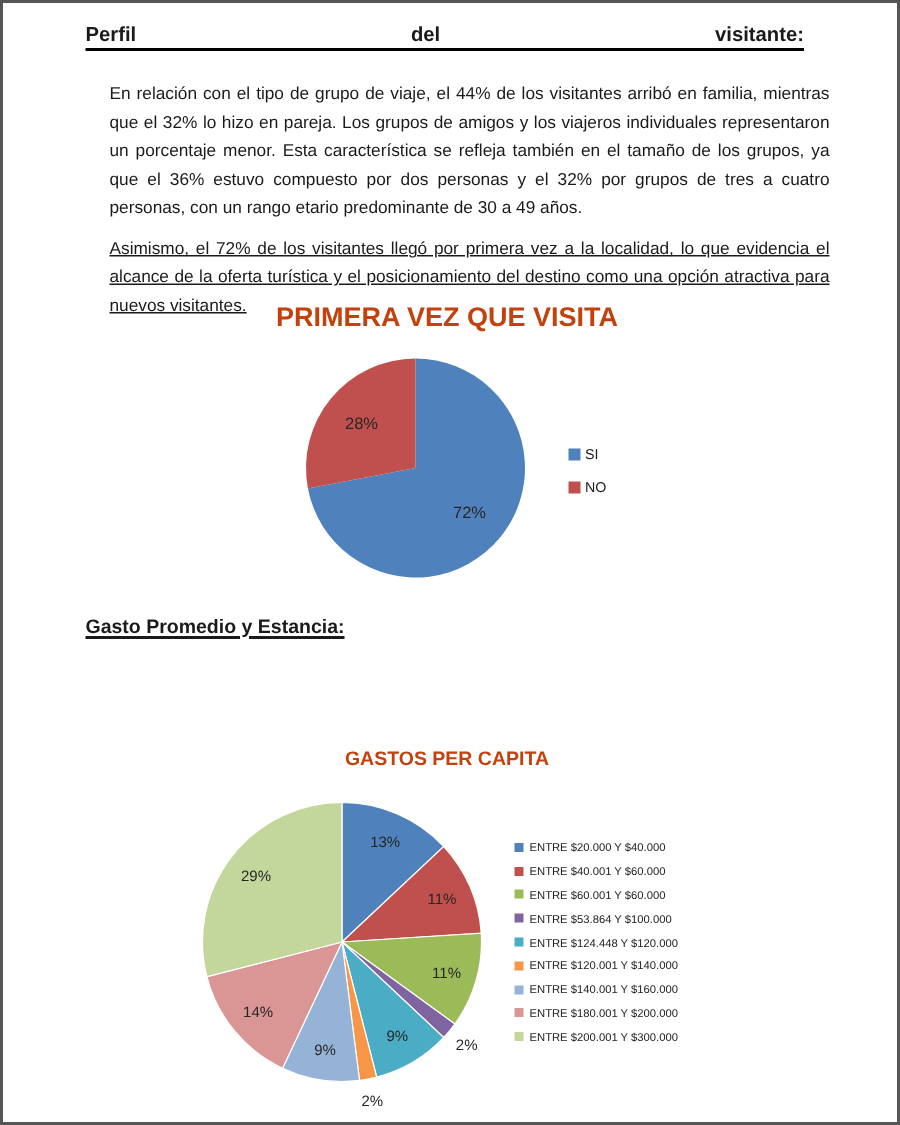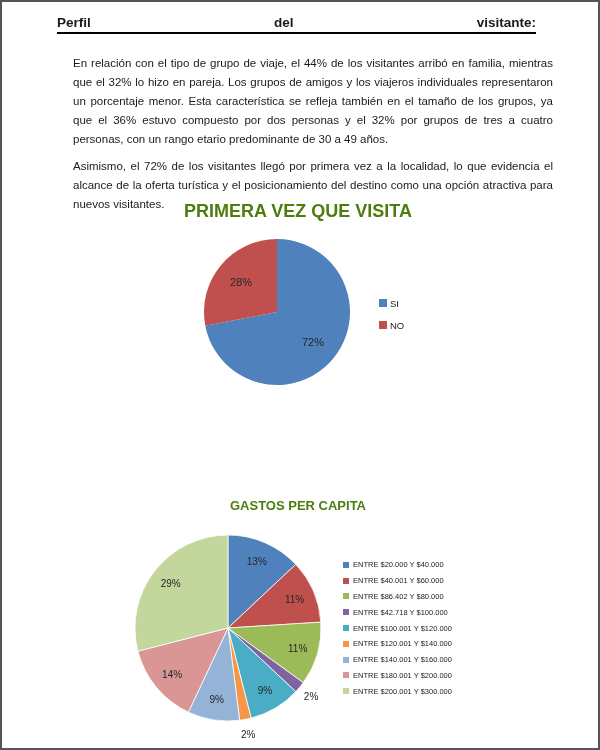--- a/index.html
+++ b/index.html
@@ -20,32 +20,32 @@
     border-bottom:2px solid #000;
     padding-bottom:2px;
   }
   .para{
     position:absolute;left:55px;width:480px;
     font-size:11.5px;line-height:19px;
     text-align:justify;
     margin:16px;
   }
   #p1{top:36px;}
-  #p2{top:139px;}
+  #p2{top:139px;text-decoration:underline;}
   #p3{top:432px;}
   .section-heading{
     position:absolute;left:55px;top:408px;
     font-size:13px;font-weight:bold;
     text-decoration:underline;
     text-decoration-thickness:1.5px;
     text-underline-offset:2px;
   }
   .chart-title{
     position:absolute;left:0;width:592px;
-    text-align:center;font-weight:bold;color:#4d7c0f;
+    text-align:center;font-weight:bold;color:#c2410c;
   }
   #chart1-title{top:199px;font-size:18px;}
   #chart2-title{top:496px;font-size:13px;}
   .chart-layer{position:absolute;left:0;top:0;}
   .legend{position:absolute;text-align:center;}
   #legend1{left:377px;top:290px;}
   #legend2{left:341px;top:555px;}
   .lg-row{display:flex;align-items:center;}
   #legend1 .lg-row{height:22px;}
   #legend2 .lg-row{height:15.8px;}
@@ -106,44 +106,45 @@
       <div class="lg-row">
         <span class="lg-sw" style="background: rgb(79, 129, 189);"></span>
         <span class="lg-tx">SI</span>
       </div>
       <div class="lg-row">
         <span class="lg-sw" style="background: rgb(192, 80, 77);"></span>
         <span class="lg-tx">NO</span>
       </div>
     </div>
 
+  <div class="section-heading">Gasto Promedio y Estancia:</div>
 
 
   <div class="chart-title" id="chart2-title">GASTOS PER CAPITA</div>
 
   <div class="legend" id="legend2">
       <div class="lg-row">
         <span class="lg-sw" style="background: rgb(79, 129, 189);"></span>
         <span class="lg-tx">ENTRE $20.000 Y $40.000</span>
       </div>
       <div class="lg-row">
         <span class="lg-sw" style="background: rgb(192, 80, 77);"></span>
         <span class="lg-tx">ENTRE $40.001 Y $60.000</span>
       </div>
       <div class="lg-row">
         <span class="lg-sw" style="background: rgb(155, 187, 89);"></span>
-        <span class="lg-tx">ENTRE $86.402 Y $80.000</span>
+        <span class="lg-tx">ENTRE $60.001 Y $60.000</span>
       </div>
       <div class="lg-row">
         <span class="lg-sw" style="background: rgb(128, 100, 162);"></span>
-        <span class="lg-tx">ENTRE $42.718 Y $100.000</span>
+        <span class="lg-tx">ENTRE $53.864 Y $100.000</span>
       </div>
       <div class="lg-row">
         <span class="lg-sw" style="background: rgb(75, 172, 198);"></span>
-        <span class="lg-tx">ENTRE $100.001 Y $120.000</span>
+        <span class="lg-tx">ENTRE $124.448 Y $120.000</span>
       </div>
       <div class="lg-row">
         <span class="lg-sw" style="background: rgb(247, 150, 70);"></span>
         <span class="lg-tx">ENTRE $120.001 Y $140.000</span>
       </div>
       <div class="lg-row">
         <span class="lg-sw" style="background: rgb(149, 179, 215);"></span>
         <span class="lg-tx">ENTRE $140.001 Y $160.000</span>
       </div>
       <div class="lg-row">

